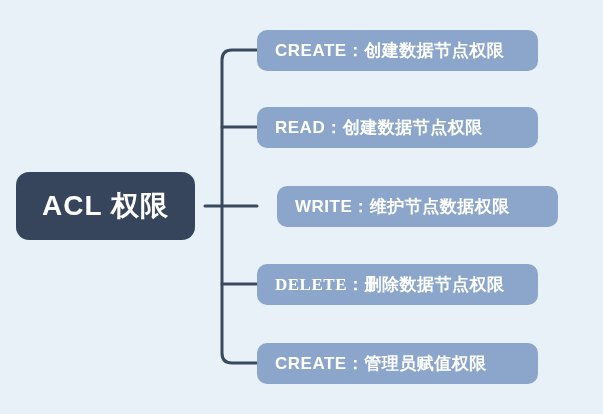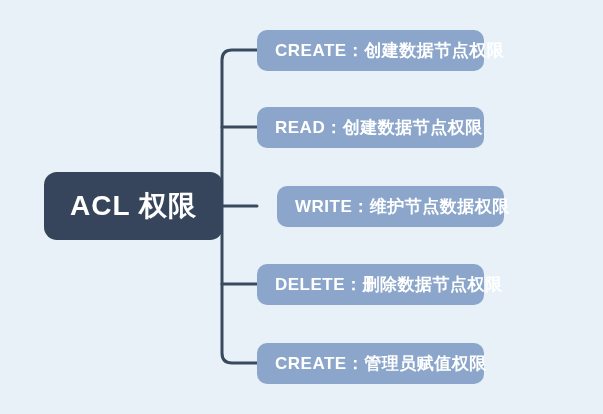--- a/index.html
+++ b/index.html
@@ -17,42 +17,42 @@
   .connectors {
     position: absolute;
     left: 0;
     top: 0;
     width: 603px;
     height: 414px;
     pointer-events: none;
   }
   .root-node {
     position: absolute;
-    left: 44px;
+    left: 16px;
     top: 172px;
     width: 179px;
     height: 68px;
     background: var(--root-bg, #36455C);
     border-radius: 13px;
     display: flex;
     align-items: center;
     justify-content: center;
     box-sizing: border-box;
   }
   .root-node .label {
     color: var(--node-text, #FFFFFF);
     font-size: 28px;
     font-weight: 700;
     letter-spacing: 1px;
     white-space: nowrap;
   }
   .branch-node {
     position: absolute;
     left: 257px;
-    width: 227px;
+    width: 281px;
     height: 41px;
     background: var(--branch-bg, #8BA6CA);
     border-radius: 10px;
     display: flex;
     align-items: center;
     box-sizing: border-box;
     padding-left: 18px;
   }
   .branch-node .label {
     color: var(--node-text, #FFFFFF);
@@ -85,21 +85,21 @@
   <div id="branches">
       <div class="branch-node" style="top: 30px;">
         <span class="label">CREATE：创建数据节点权限</span>
       </div>
       <div class="branch-node" style="top: 107px;">
         <span class="label">READ：创建数据节点权限</span>
       </div>
       <div class="branch-node" style="top: 186px; margin-left: 20px;">
         <span class="label">WRITE：维护节点数据权限</span>
       </div>
-      <div class="branch-node" style="top: 264px;">
+      <div class="branch-node" style="top: 264px; font-family: Liberation Serif, serif;">
         <span class="label">DELETE：删除数据节点权限</span>
       </div>
       <div class="branch-node" style="top: 343px;">
         <span class="label">CREATE：管理员赋值权限</span>
       </div>
     </div>
 
 </div>
 
 </body></html>

